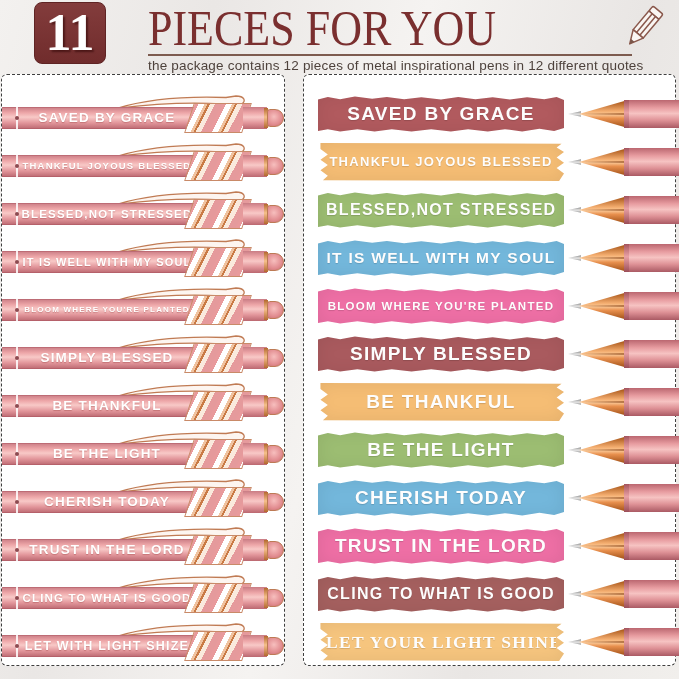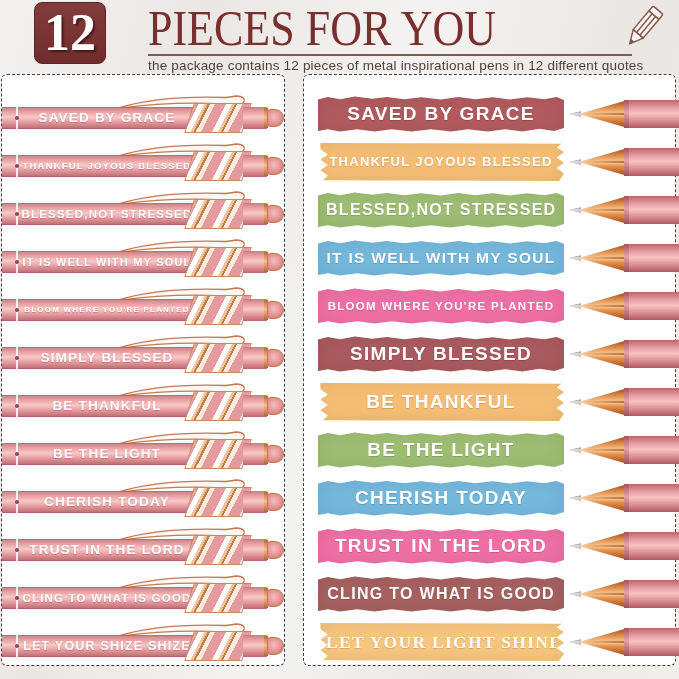--- a/index.html
+++ b/index.html
@@ -107,21 +107,21 @@
   .tbarrel { position:absolute; left:61px; top:10px; width:53px; height:28px; display:block;
     background:linear-gradient(180deg,#bb6770 0%,#e89da1 28%,#f6c3c2 48%,#df9297 72%,#aa5a64 100%); }
 </style>
 </head>
 <body>
 
 <div class="stage">
 
   <div class="header">
     <div class="count-box">
-      <span>12</span>
+      <span>11</span>
     </div>
     <h1 class="page-title">PIECES FOR YOU</h1>
     <div class="title-divider"></div>
     <p class="subtitle">the package contains 12 pieces of metal inspirational pens in 12 different quotes</p>
     <svg class="pencil" viewBox="0 0 64 64">
       <g transform="rotate(40 32 30)" fill="#faf6f3" stroke="#8a584c" stroke-width="1.6" stroke-linejoin="round">
         <rect x="25" y="5" width="14" height="7" rx="2"></rect>
         <rect x="25" y="12" width="14" height="26"></rect>
         <line x1="29.7" y1="12" x2="29.7" y2="38"></line>
         <line x1="34.3" y1="12" x2="34.3" y2="38"></line>
@@ -285,21 +285,21 @@
     <i class="ring"></i>
     <div class="knob"></div>
   </div>
 
   <div class="pen-row" style="top: 547px;">
     <svg class="clip" viewBox="0 0 140 16">
       <path d="M2 13.5 C 30 5, 70 1, 112 2.5 L 122 1 C 130 1, 133 6, 127 9.5 C 121 12.5, 112 11.5, 108 9 C 70 6.5, 30 10, 2 13.5 Z" fill="#fdf5f0" stroke="#c07b54" stroke-width="1.3"></path>
     </svg>
     <div class="barrel">
       <i class="joint"></i>
-      <span class="pen-label fit" style="font-size: 12.5px;">LET YOUR SHIZE SHIZE</span>
+      <span class="pen-label fit" style="font-size: 12.5px;">LET WITH LIGHT SHIZE</span>
     </div>
     <div class="grip"></div>
     <div class="rear"></div>
     <i class="ring"></i>
     <div class="knob"></div>
   </div>
 </section>
   <section class="panel right">
   <div class="banner-row" style="top: 15px;">
     <div class="banner torn" style="background: rgb(177, 90, 94);">

